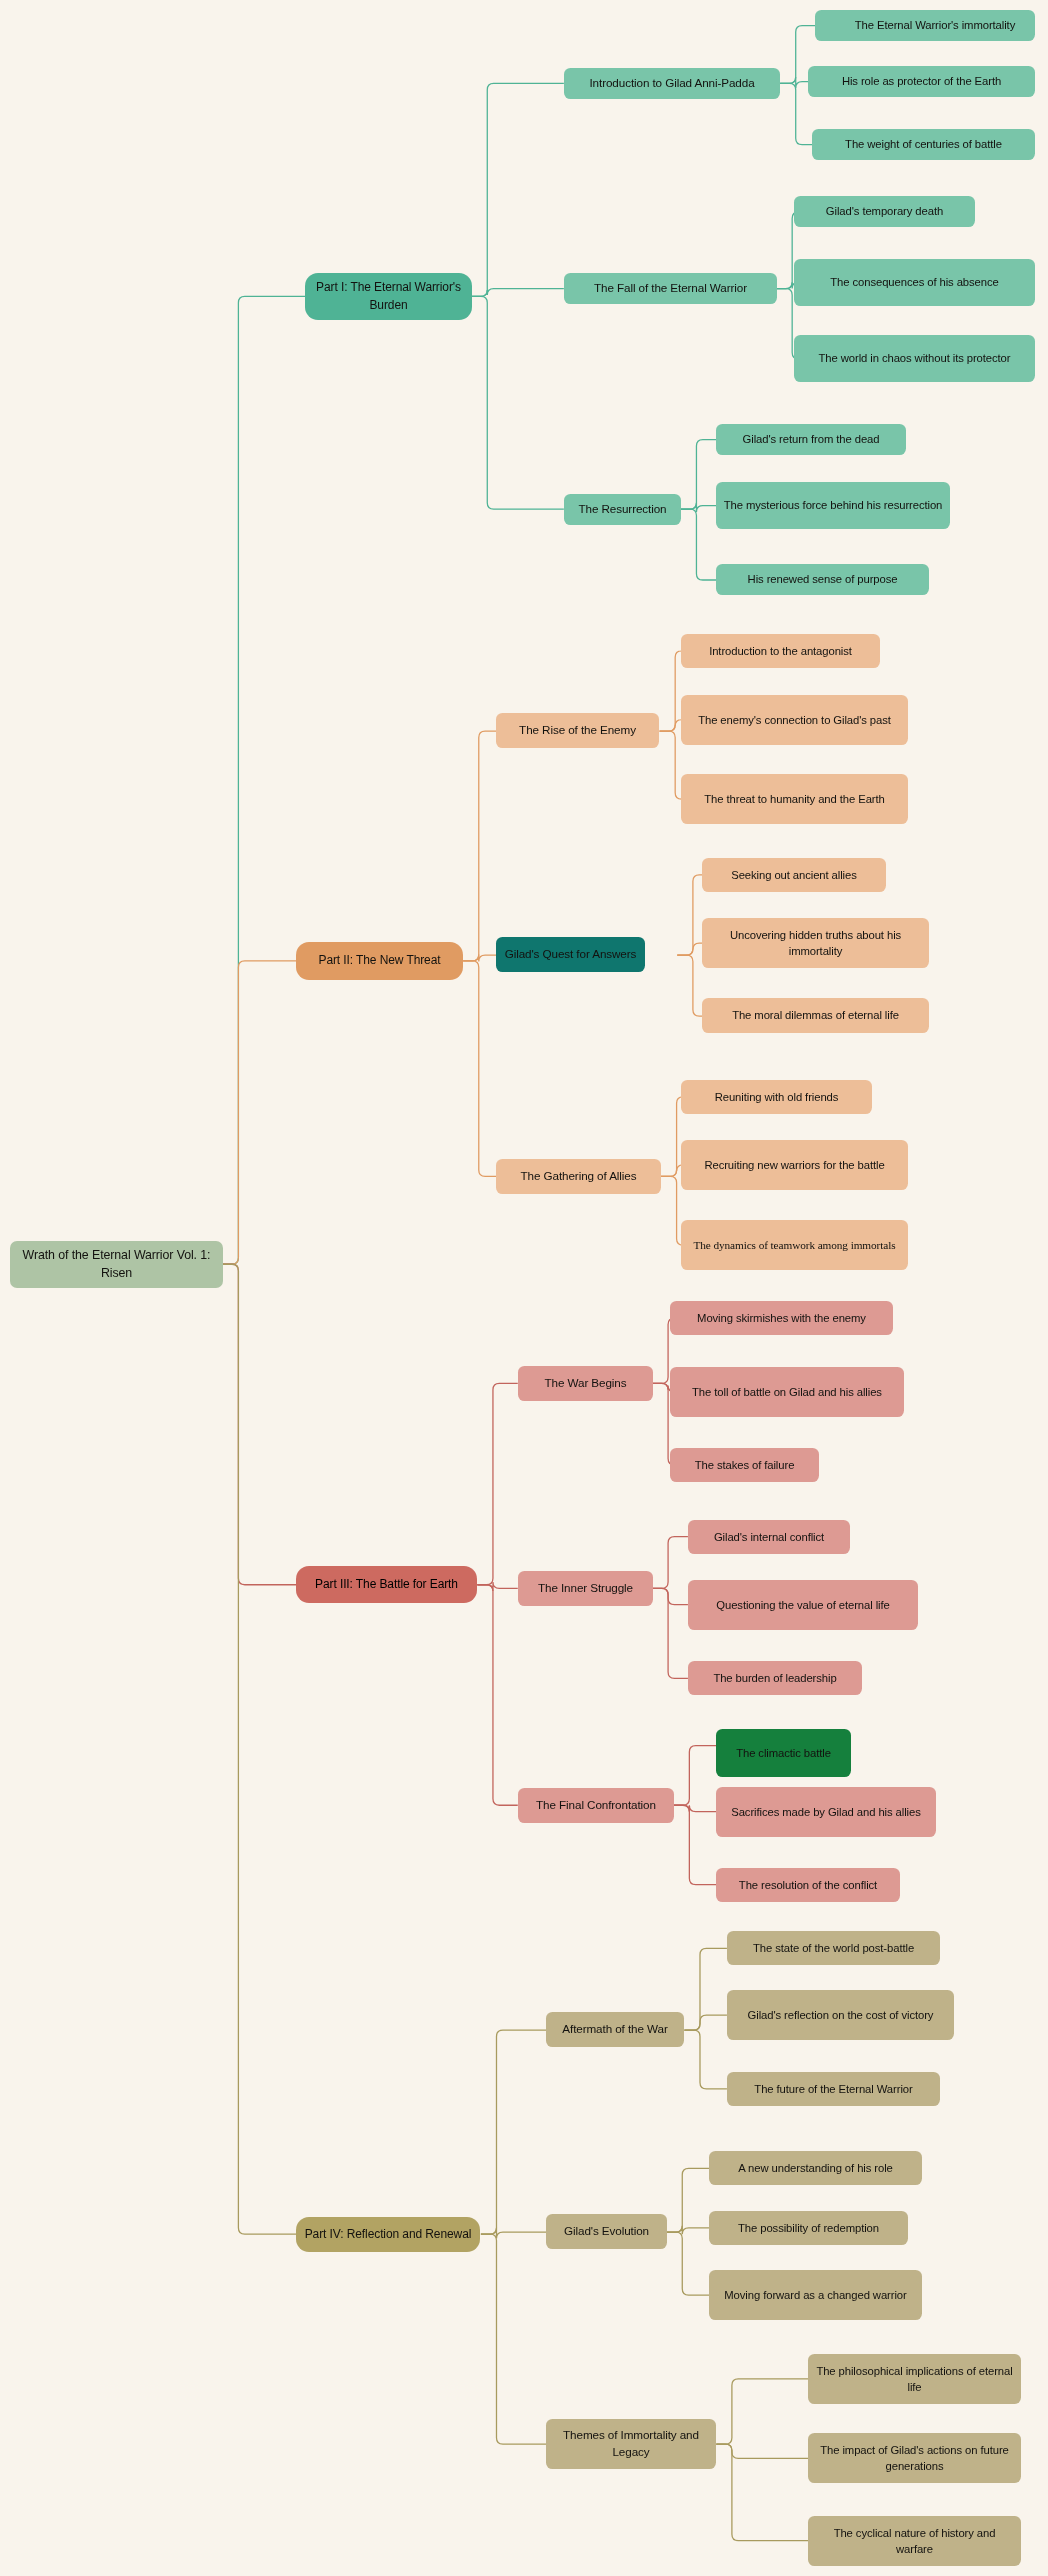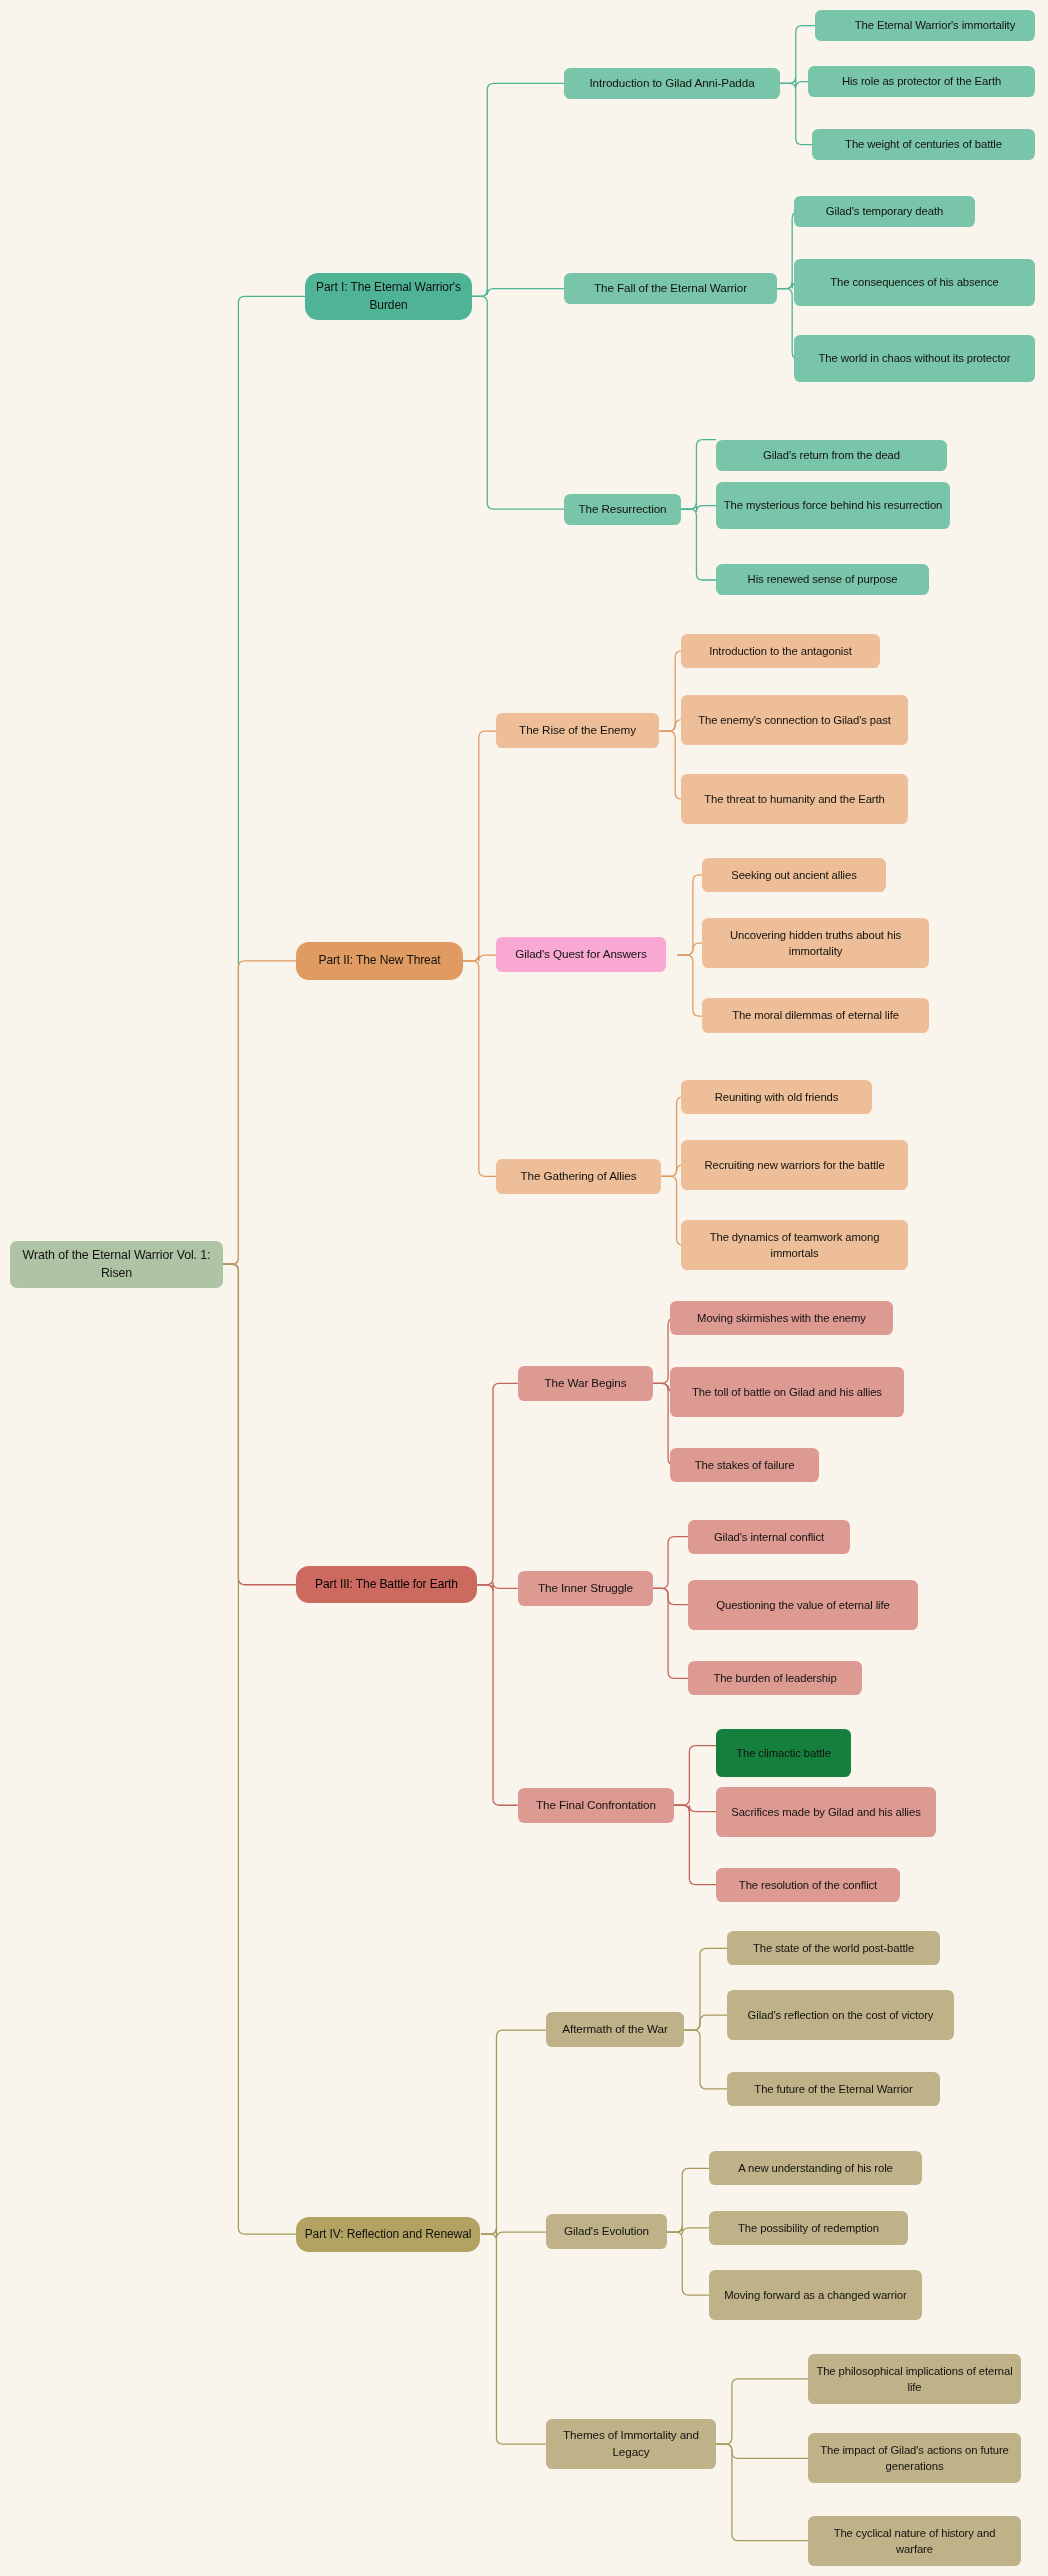--- a/index.html
+++ b/index.html
@@ -117,36 +117,36 @@
       <div class="node lvl1" style="left: 305px; top: 273px; width: 167px; height: 47px; background: rgb(79, 179, 149);">Part I: The Eternal Warrior's Burden</div>
       <div class="node lvl2" style="left: 564px; top: 68px; width: 216px; height: 30.5px; background: rgb(121, 197, 169);">Introduction to Gilad Anni-Padda</div>
       <div class="node lvl3" style="left: 815px; top: 10px; width: 220px; height: 31px; background: rgb(121, 197, 169); padding-left: 27px;">The Eternal Warrior's immortality</div>
       <div class="node lvl3" style="left: 808px; top: 66px; width: 227px; height: 31px; background: rgb(121, 197, 169);">His role as protector of the Earth</div>
       <div class="node lvl3" style="left: 812px; top: 129px; width: 223px; height: 31px; background: rgb(121, 197, 169);">The weight of centuries of battle</div>
       <div class="node lvl2" style="left: 564px; top: 273px; width: 213px; height: 31px; background: rgb(121, 197, 169);">The Fall of the Eternal Warrior</div>
       <div class="node lvl3" style="left: 794px; top: 196px; width: 181px; height: 31px; background: rgb(121, 197, 169);">Gilad's temporary death</div>
       <div class="node lvl3" style="left: 794px; top: 259px; width: 241px; height: 47px; background: rgb(121, 197, 169);">The consequences of his absence</div>
       <div class="node lvl3" style="left: 794px; top: 335px; width: 241px; height: 47px; background: rgb(121, 197, 169);">The world in chaos without its protector</div>
       <div class="node lvl2" style="left: 564px; top: 494px; width: 117px; height: 31px; background: rgb(121, 197, 169);">The Resurrection</div>
-      <div class="node lvl3" style="left: 716px; top: 424px; width: 231px; height: 31px; background: rgb(121, 197, 169); margin-top: 16px;">Gilad's return from the dead</div>
+      <div class="node lvl3" style="left: 716px; top: 424px; width: 190px; height: 31px; background: rgb(121, 197, 169);">Gilad's return from the dead</div>
       <div class="node lvl3" style="left: 716px; top: 482px; width: 234px; height: 47px; background: rgb(121, 197, 169);">The mysterious force behind his resurrection</div>
       <div class="node lvl3" style="left: 716px; top: 564px; width: 213px; height: 31px; background: rgb(121, 197, 169);">His renewed sense of purpose</div>
       <div class="node lvl1" style="left: 296px; top: 942px; width: 167px; height: 38px; background: rgb(224, 155, 98);">Part II: The New Threat</div>
       <div class="node lvl2" style="left: 496px; top: 713px; width: 163px; height: 35px; background: rgb(237, 190, 152);">The Rise of the Enemy</div>
       <div class="node lvl3" style="left: 681px; top: 634px; width: 199px; height: 34px; background: rgb(237, 190, 152);">Introduction to the antagonist</div>
       <div class="node lvl3" style="left: 681px; top: 695px; width: 227px; height: 50px; background: rgb(237, 190, 152);">The enemy's connection to Gilad's past</div>
       <div class="node lvl3" style="left: 681px; top: 774px; width: 227px; height: 50px; background: rgb(237, 190, 152);">The threat to humanity and the Earth</div>
-      <div class="node lvl2" style="left: 496px; top: 937px; width: 170px; height: 35px; background: #f9a8d4;">Gilad's Quest for Answers</div>
+      <div class="node lvl2" style="left: 496px; top: 937px; width: 149px; height: 35px; background: #0f766e;">Gilad's Quest for Answers</div>
       <div class="node lvl3" style="left: 702px; top: 858px; width: 184px; height: 34px; background: rgb(237, 190, 152);">Seeking out ancient allies</div>
       <div class="node lvl3" style="left: 702px; top: 918px; width: 227px; height: 50px; background: rgb(237, 190, 152);">Uncovering hidden truths about his immortality</div>
       <div class="node lvl3" style="left: 702px; top: 998px; width: 227px; height: 35px; background: rgb(237, 190, 152);">The moral dilemmas of eternal life</div>
       <div class="node lvl2" style="left: 496px; top: 1159px; width: 165px; height: 35px; background: rgb(237, 190, 152); text-align: right;">The Gathering of Allies</div>
       <div class="node lvl3" style="left: 681px; top: 1080px; width: 191px; height: 34px; background: rgb(237, 190, 152);">Reuniting with old friends</div>
       <div class="node lvl3" style="left: 681px; top: 1140px; width: 227px; height: 50px; background: rgb(237, 190, 152);">Recruiting new warriors for the battle</div>
-      <div class="node lvl3" style="left: 681px; top: 1220px; width: 227px; height: 50px; background: rgb(237, 190, 152);">The dynamics of teamwork among immortals</div>
+      <div class="node lvl3" style="left: 681px; top: 1220px; width: 227px; height: 50px; background: rgb(237, 190, 152); font-family: Liberation Serif, serif;">The dynamics of teamwork among immortals</div>
       <div class="node lvl1 white-text" style="left: 296px; top: 1566px; width: 181px; height: 37px; background: rgb(205, 106, 96);">Part III: The Battle for Earth</div>
       <div class="node lvl2" style="left: 518px; top: 1366px; width: 135px; height: 35px; background: rgb(221, 154, 147);">The War Begins</div>
       <div class="node lvl3" style="left: 670px; top: 1301px; width: 223px; height: 34px; background: rgb(221, 154, 147);">Moving skirmishes with the enemy</div>
       <div class="node lvl3" style="left: 670px; top: 1367px; width: 234px; height: 50px; background: rgb(221, 154, 147);">The toll of battle on Gilad and his allies</div>
       <div class="node lvl3" style="left: 670px; top: 1448px; width: 149px; height: 34px; background: rgb(221, 154, 147);">The stakes of failure</div>
       <div class="node lvl2" style="left: 518px; top: 1571px; width: 135px; height: 35px; background: rgb(221, 154, 147);">The Inner Struggle</div>
       <div class="node lvl3" style="left: 688px; top: 1520px; width: 162px; height: 34px; background: rgb(221, 154, 147);">Gilad's internal conflict</div>
       <div class="node lvl3" style="left: 688px; top: 1580px; width: 230px; height: 50px; background: rgb(221, 154, 147);">Questioning the value of eternal life</div>
       <div class="node lvl3" style="left: 688px; top: 1661px; width: 174px; height: 34px; background: rgb(221, 154, 147);">The burden of leadership</div>
       <div class="node lvl2" style="left: 518px; top: 1788px; width: 156px; height: 35px; background: rgb(221, 154, 147);">The Final Confrontation</div>

